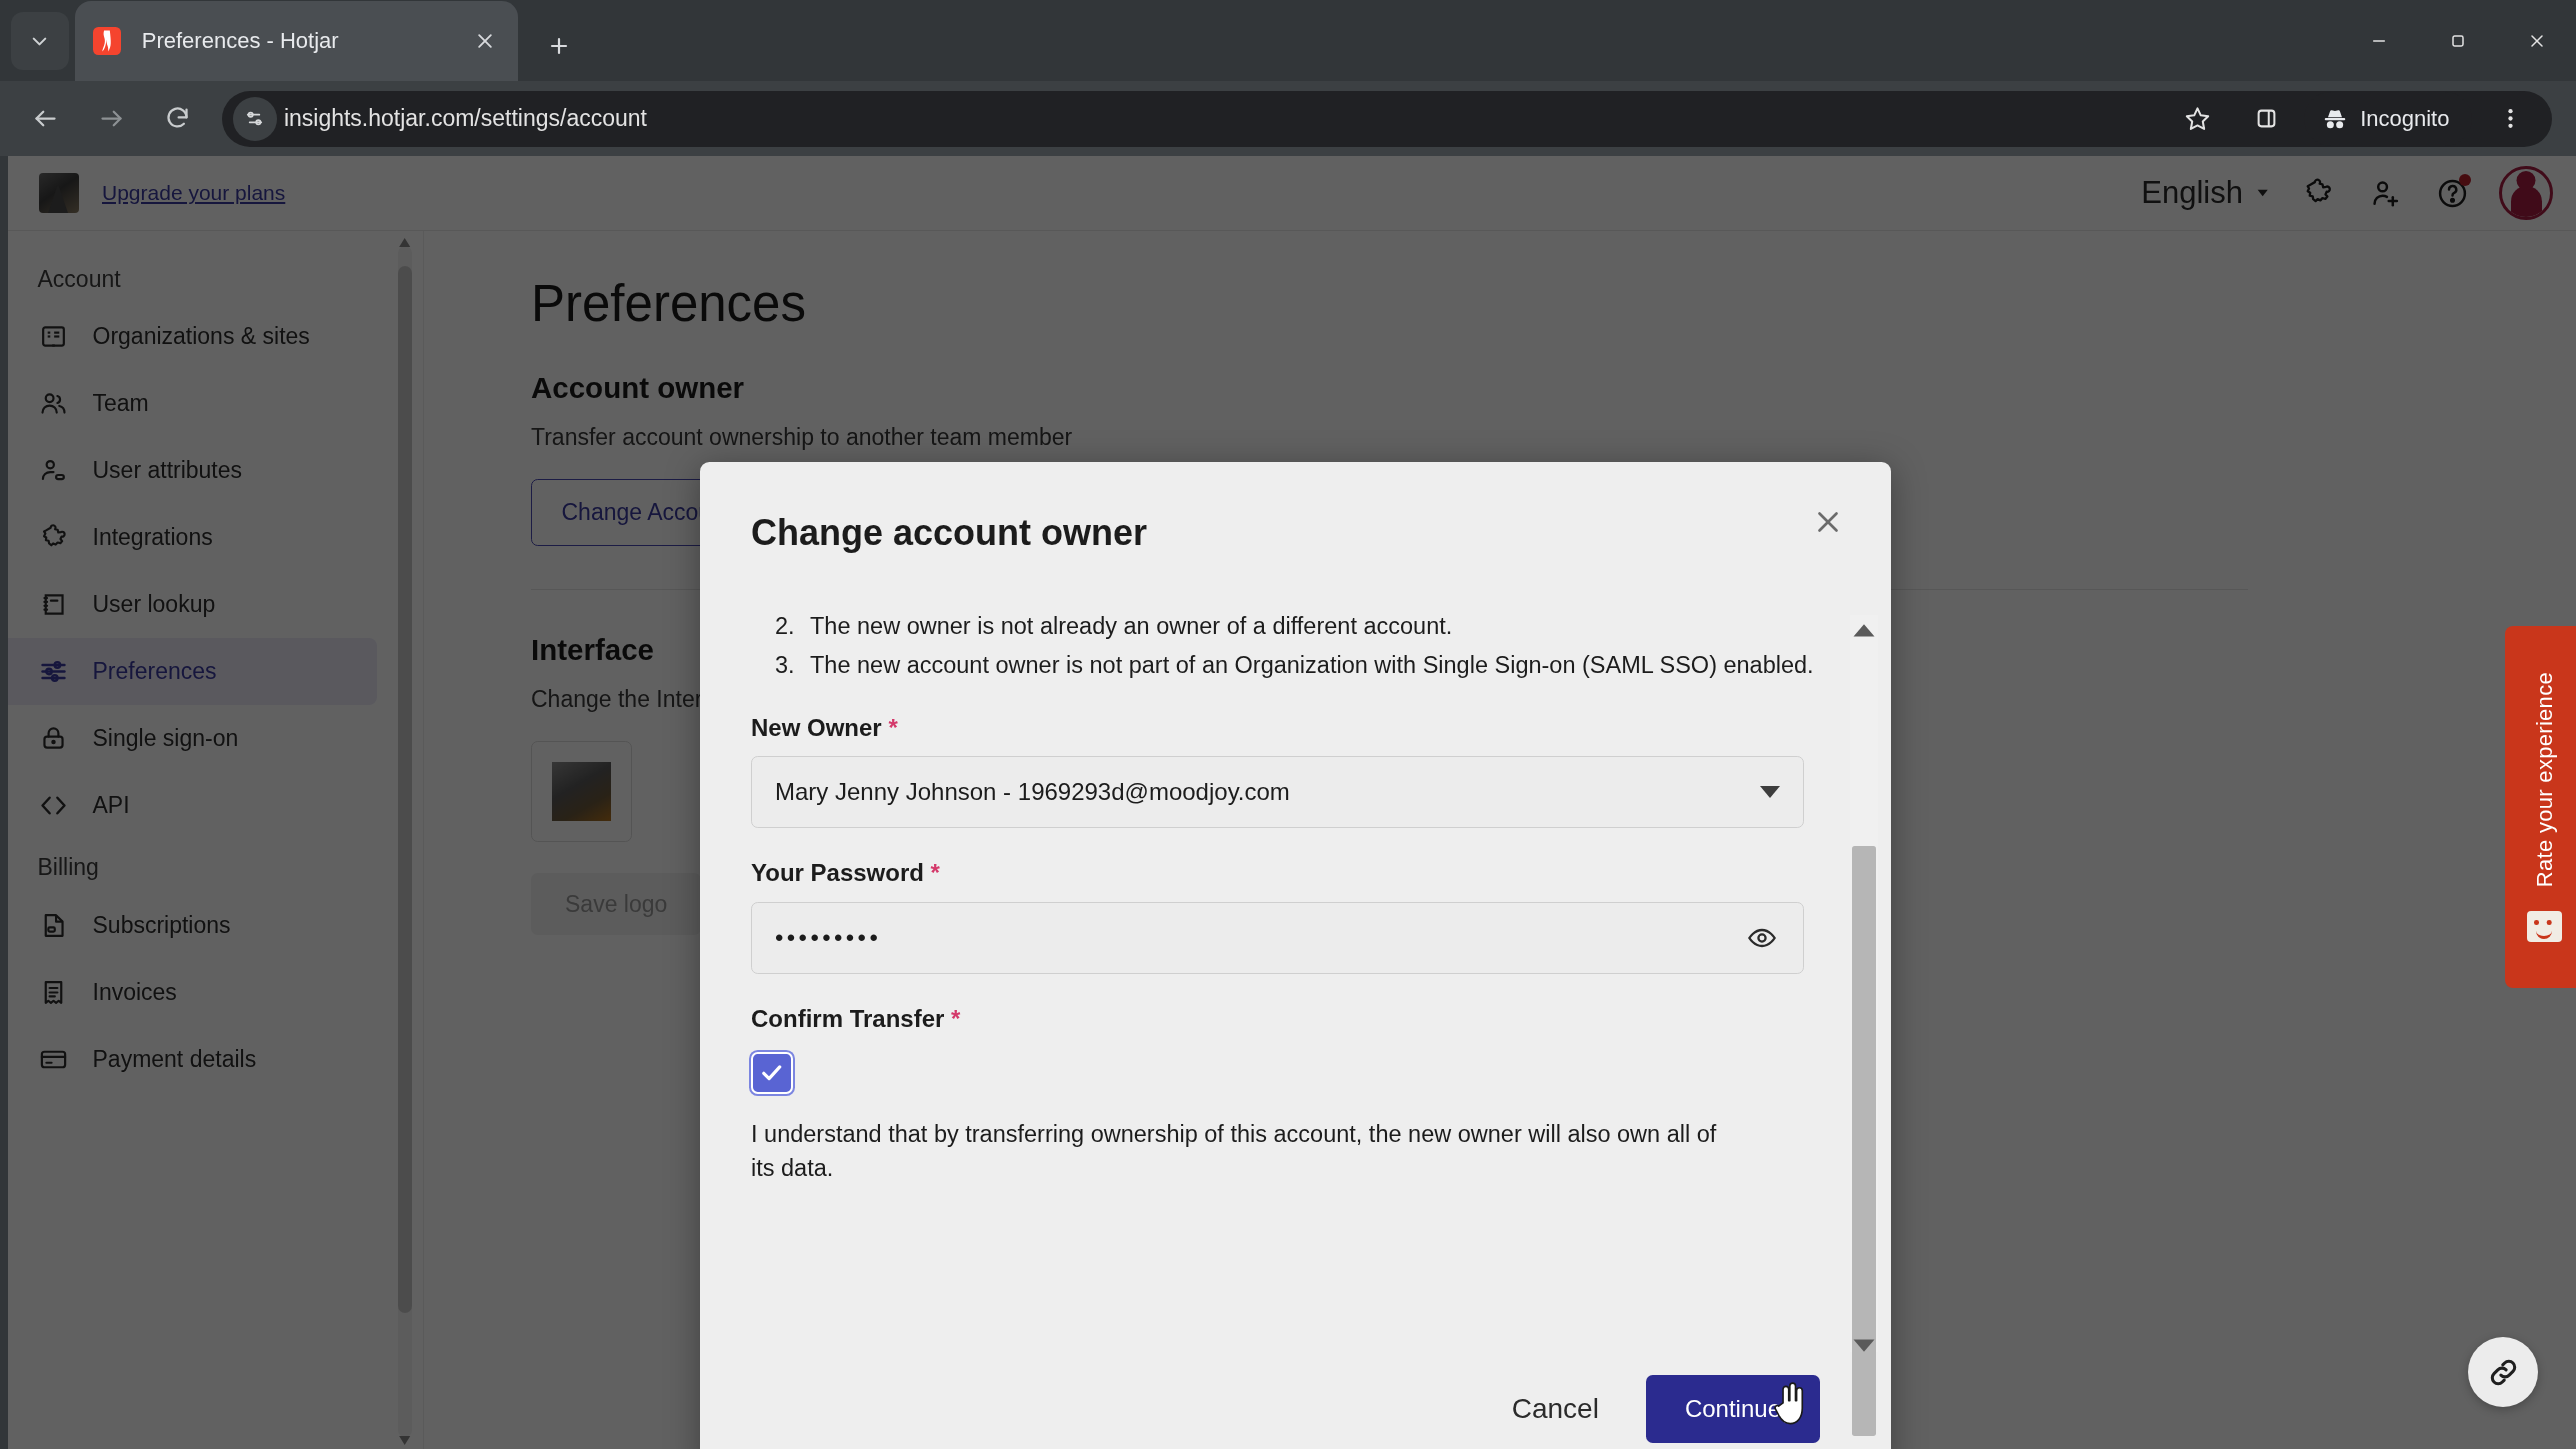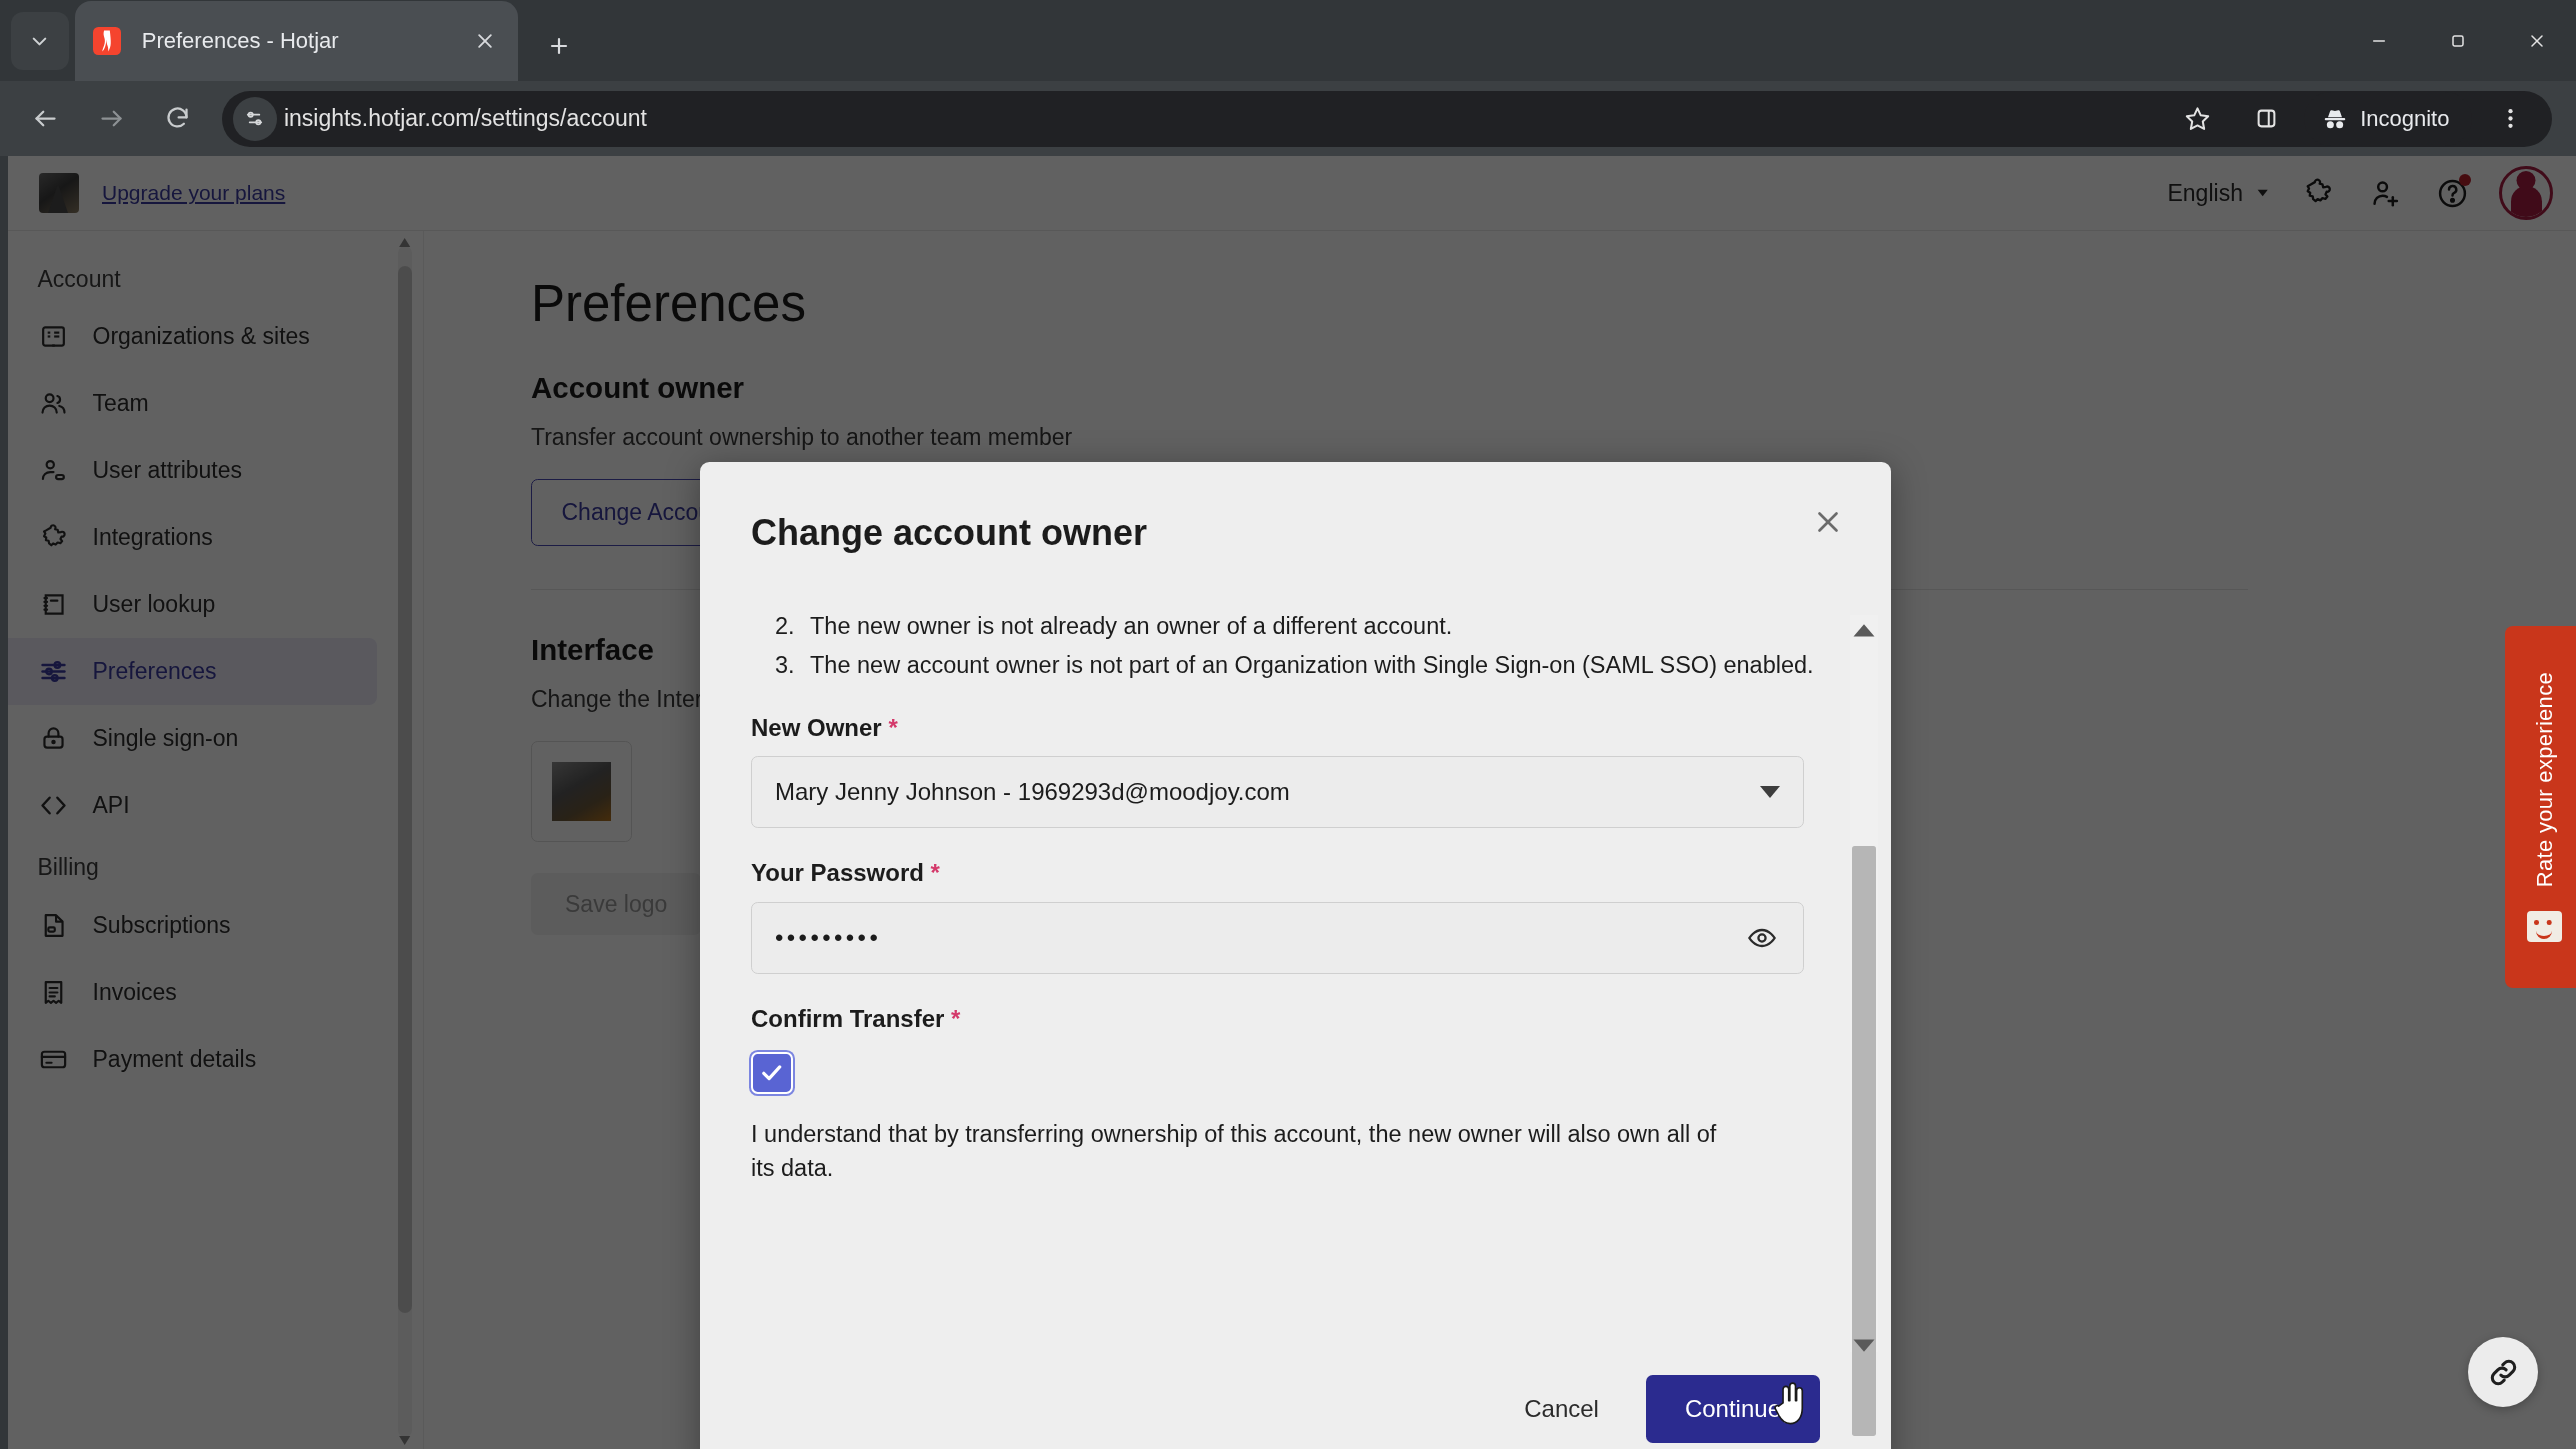--- a/index.html
+++ b/index.html
@@ -90,21 +90,21 @@
   }
   .app-logo::after {
     content: ""; position: absolute; left: 9.4px; bottom: 0; width: 0; height: 0;
     border-left: 10.7px solid transparent; border-right: 10.7px solid transparent;
     border-bottom: 29.5px solid #4a4a4a;
   }
   .upgrade-link {
     margin-left: 23px; color: #3b3ba0; font-size: 21px; text-decoration: underline;
   }
   .header-right { margin-left: auto; display: flex; align-items: center; gap: 27px; }
-  .lang { display: flex; align-items: center; gap: 10.7px; color: #2b2b2b; font-size: 23px; }
+  .lang { display: flex; align-items: center; gap: 10.7px; color: #2b2b2b; font-size: 31px; }
   .lang svg { width: 17.4px; height: 17.4px; }
   .hdr-icon { width: 40px; height: 40px; display: flex; align-items: center; justify-content: center; position: relative; }
   .hdr-icon svg { width: 35px; height: 35px; }
   .hdr-badge { position: absolute; top: 1.3px; right: 1.3px; width: 12px; height: 12px; border-radius: 50%; background: #b8202a; }
   .avatar {
     width: 54px; height: 54px; border-radius: 50%; background: #fff;
     border: 3.4px solid #a81e43; display: flex; align-items: flex-end; justify-content: center;
     overflow: hidden; flex: 0 0 auto;
   }
   .avatar-inner { width: 31px; height: 31px; border-radius: 50% 50% 0 0; background: #a81e43; position: relative; }
@@ -249,21 +249,21 @@
   .modal-scroll .arrow-up, .modal-scroll .arrow-down {
     position: absolute; left: 0; width: 28px; height: 28px; display: flex; align-items: center; justify-content: center;
   }
   .modal-scroll .arrow-up { top: 0; }
   .modal-scroll .arrow-down { bottom: -8px; }
 
   .modal-footer {
     position: absolute; left: 0; right: 0; bottom: 0; height: 127px;
     display: flex; align-items: center; justify-content: flex-end; gap: 16px; padding-right: 71px;
   }
-  .btn-text { font-size: 24px; color: #2b2b2b; padding: 19px 31px; background: transparent; border: none; border-radius: 6.7px; }
+  .btn-text { font-size: 28px; color: #2b2b2b; padding: 19px 31px; background: transparent; border: none; border-radius: 6.7px; }
   .btn-primary {
     font-size: 24px; color: #fff; background: #2b2b8f; border: none; border-radius: 6.7px;
     padding: 20px 39px; position: relative;
   }
   .cursor {
     position: absolute; left: 1763px; top: 1225px; width: 35px; height: 47px; z-index: 200;
   }
 </style>
 </head>
 <body>

